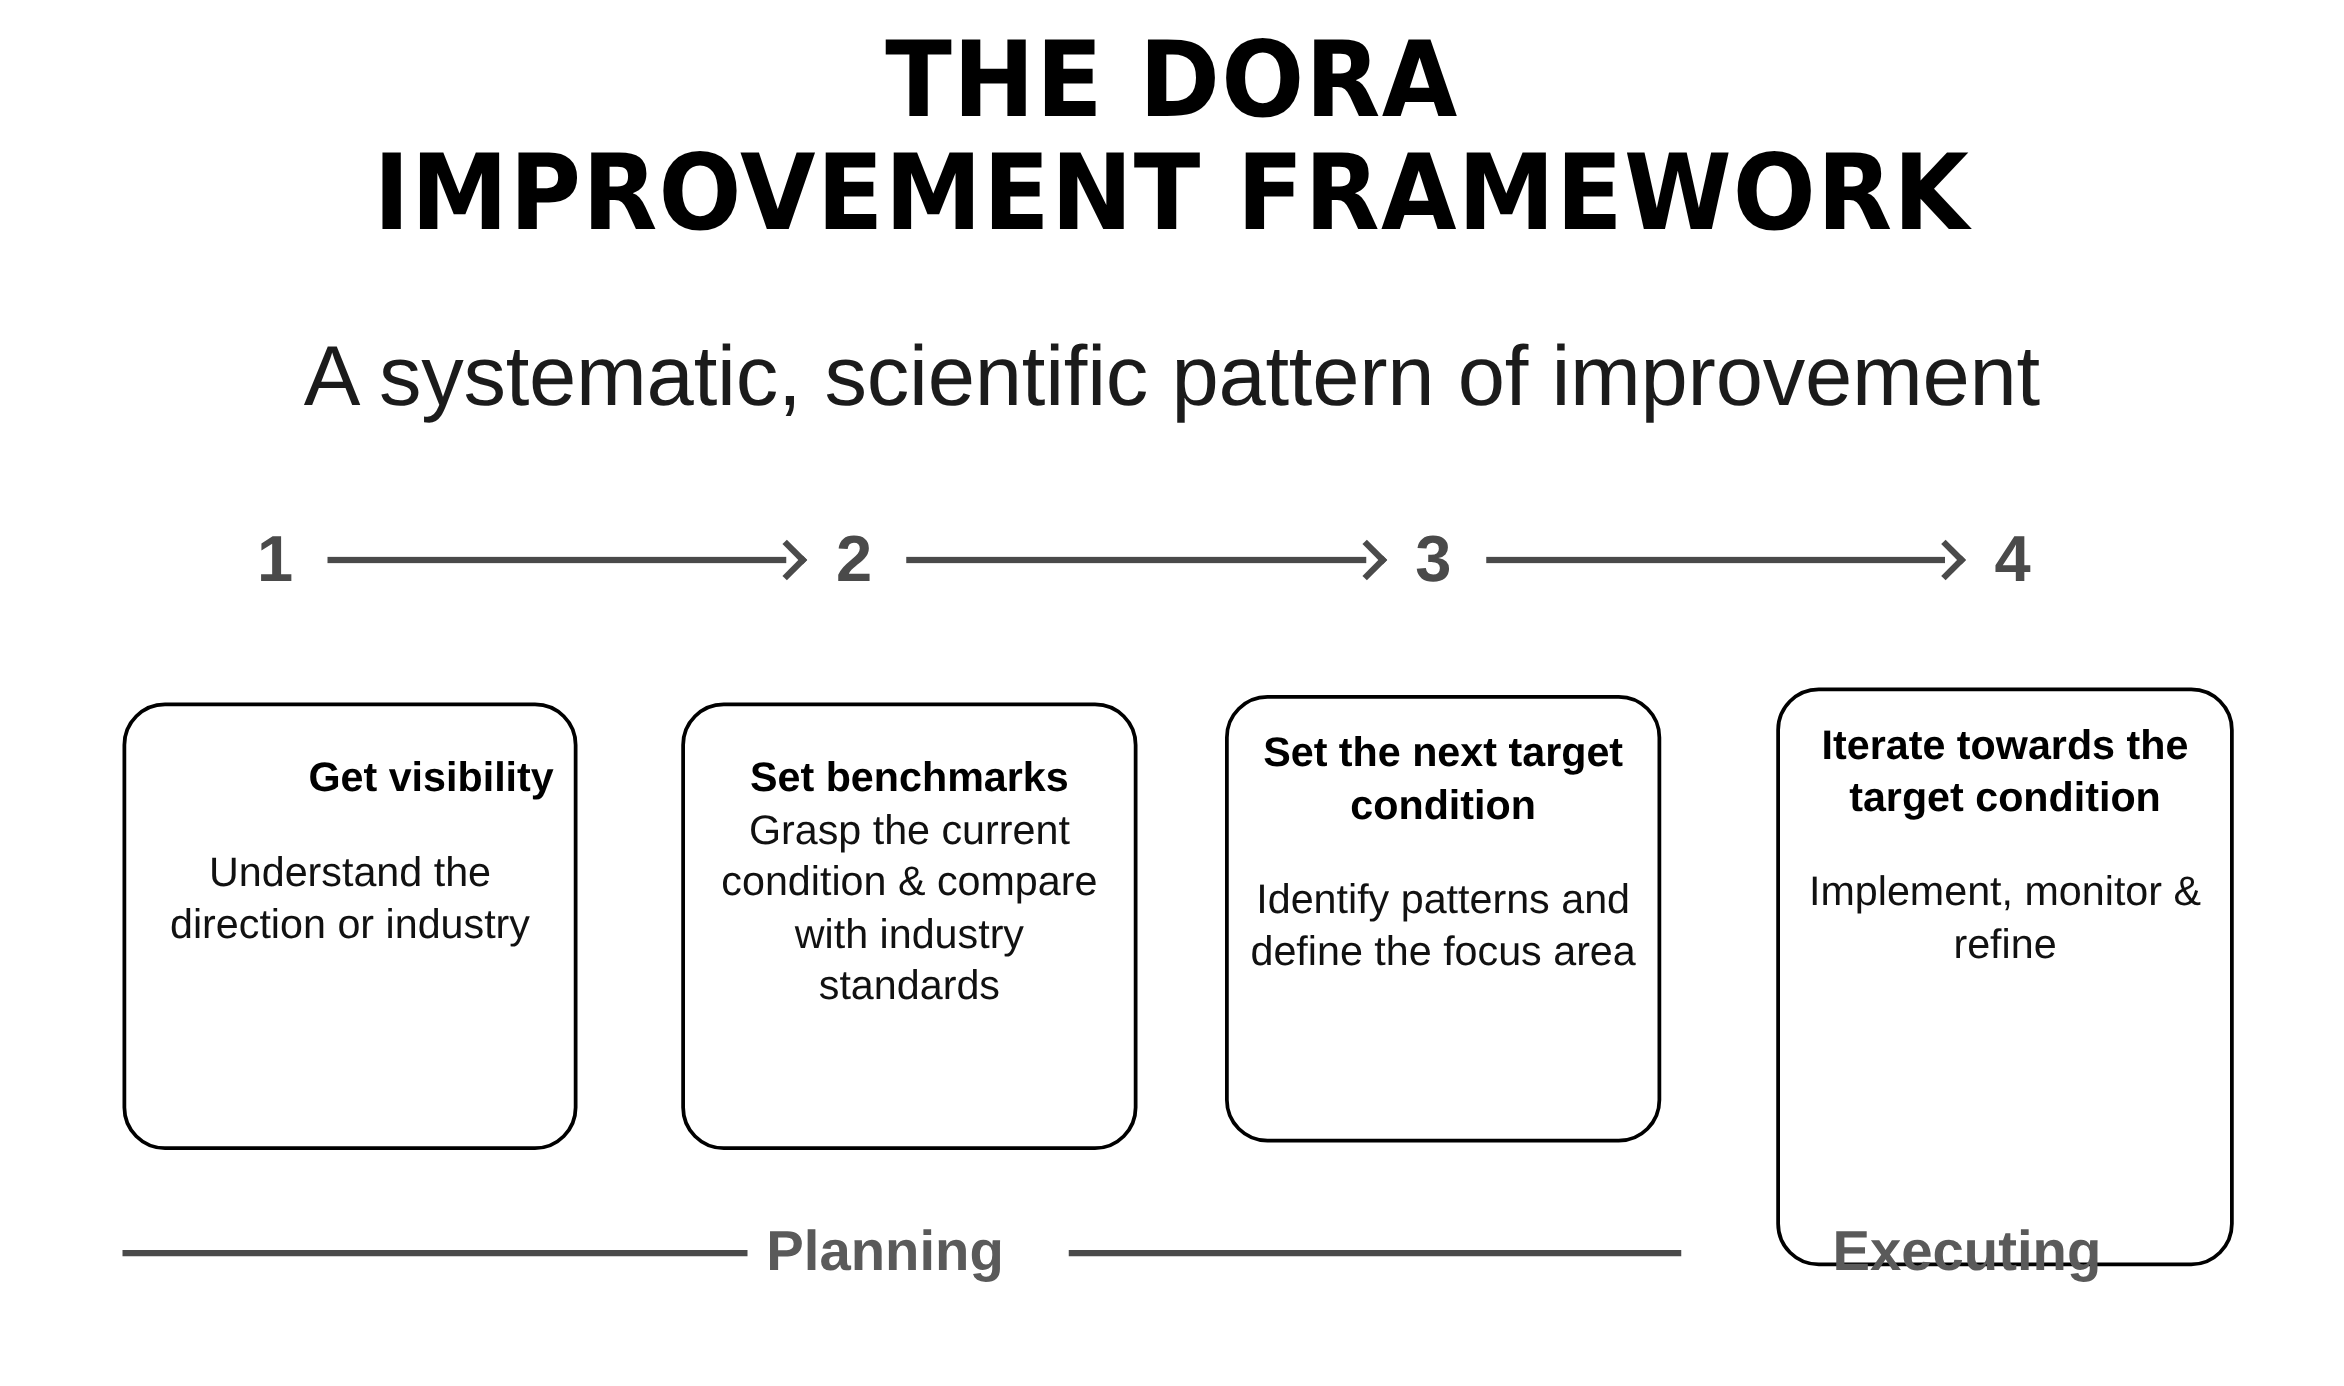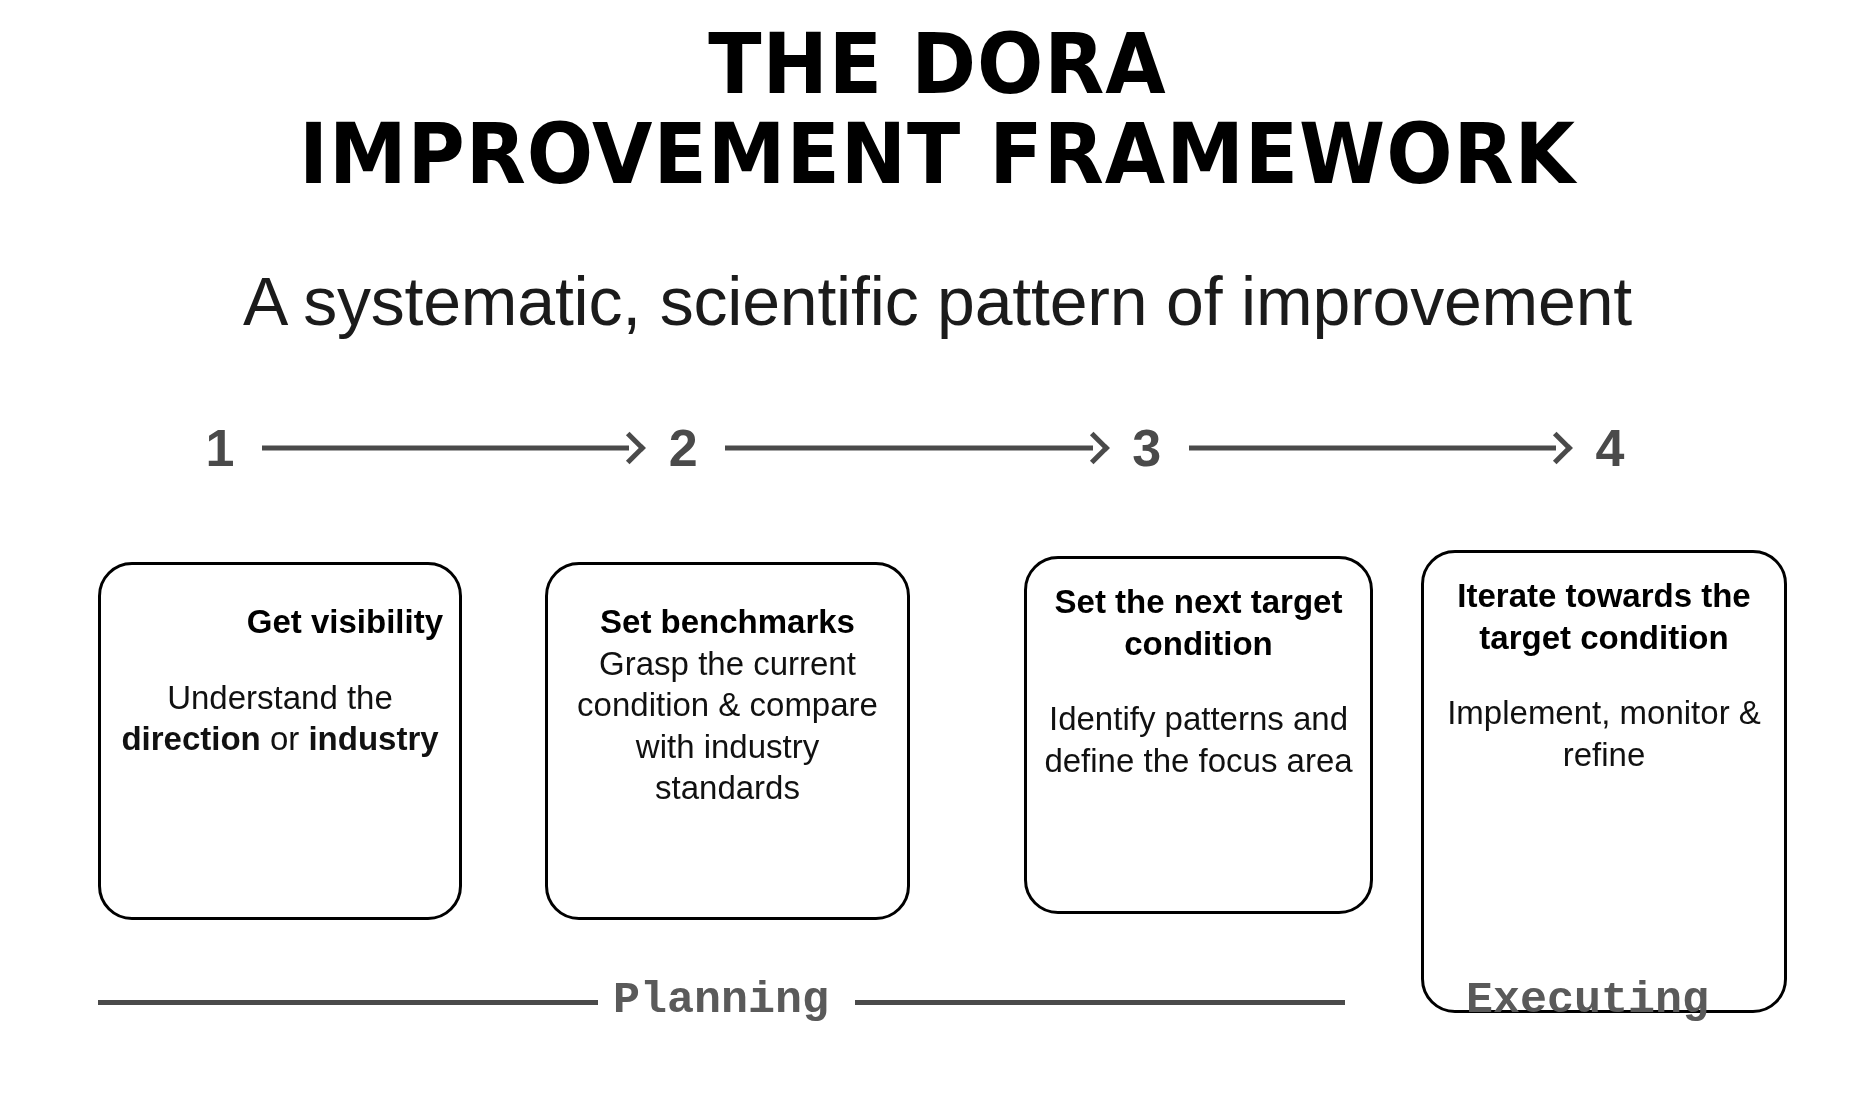--- a/index.html
+++ b/index.html
@@ -118,27 +118,27 @@
     font-weight: bold;
     line-height: 1.26;
     color: #000000;
   }
   .card-body {
     font-size: 33px;
     font-weight: 400;
     line-height: 1.26;
     color: #111111;
   }
-  .card-body b { font-weight: bold; }
+  .card-body b { font-weight: normal; }
   .gap-line { height: 34px; }
 
   
   #card-1 { left: 98px;  top: 6px;  width: 364px; height: 358px; }
   #card-2 { left: 545px; top: 6px;  width: 365px; height: 358px; }
-  #card-3 { left: 980px; top: 0px;  width: 349px; height: 358px; margin-left: 44px; }
+  #card-3 { left: 980px; top: 0px;  width: 349px; height: 358px; }
   #card-4 { left: 1421px;top: -6px; width: 366px; height: 463px; }
 
   #card-1 .card-title { margin-top: 14px; text-align: right; }
   #card-2 .card-title { margin-top: 14px; }
   #card-3 .card-title { margin-top: 0px; }
   #card-4 .card-title { margin-top: 0px; }
 
   
   .phase-bar {
     position: absolute;
@@ -150,21 +150,21 @@
   .phase-line {
     position: absolute;
     top: 22px;
     height: 5px;
     background: #4a4a4a;
   }
   #phase-line-left  { left: 98px;  width: 500px; }
   #phase-line-right { left: 855px; width: 490px; }
   .phase-label {
     position: absolute;
-    font-family: Liberation Mono, monospace;
+    font-family: Liberation Sans, sans-serif;
     font-weight: bold;
     font-size: 45px;
     color: #5a5a5a;
     line-height: 1;
     white-space: nowrap;
   }
   #phase-planning  { left: 613px;  top: 0px; }
   #phase-executing { left: 1466px; top: 0px; }
 </style>
 </head>

